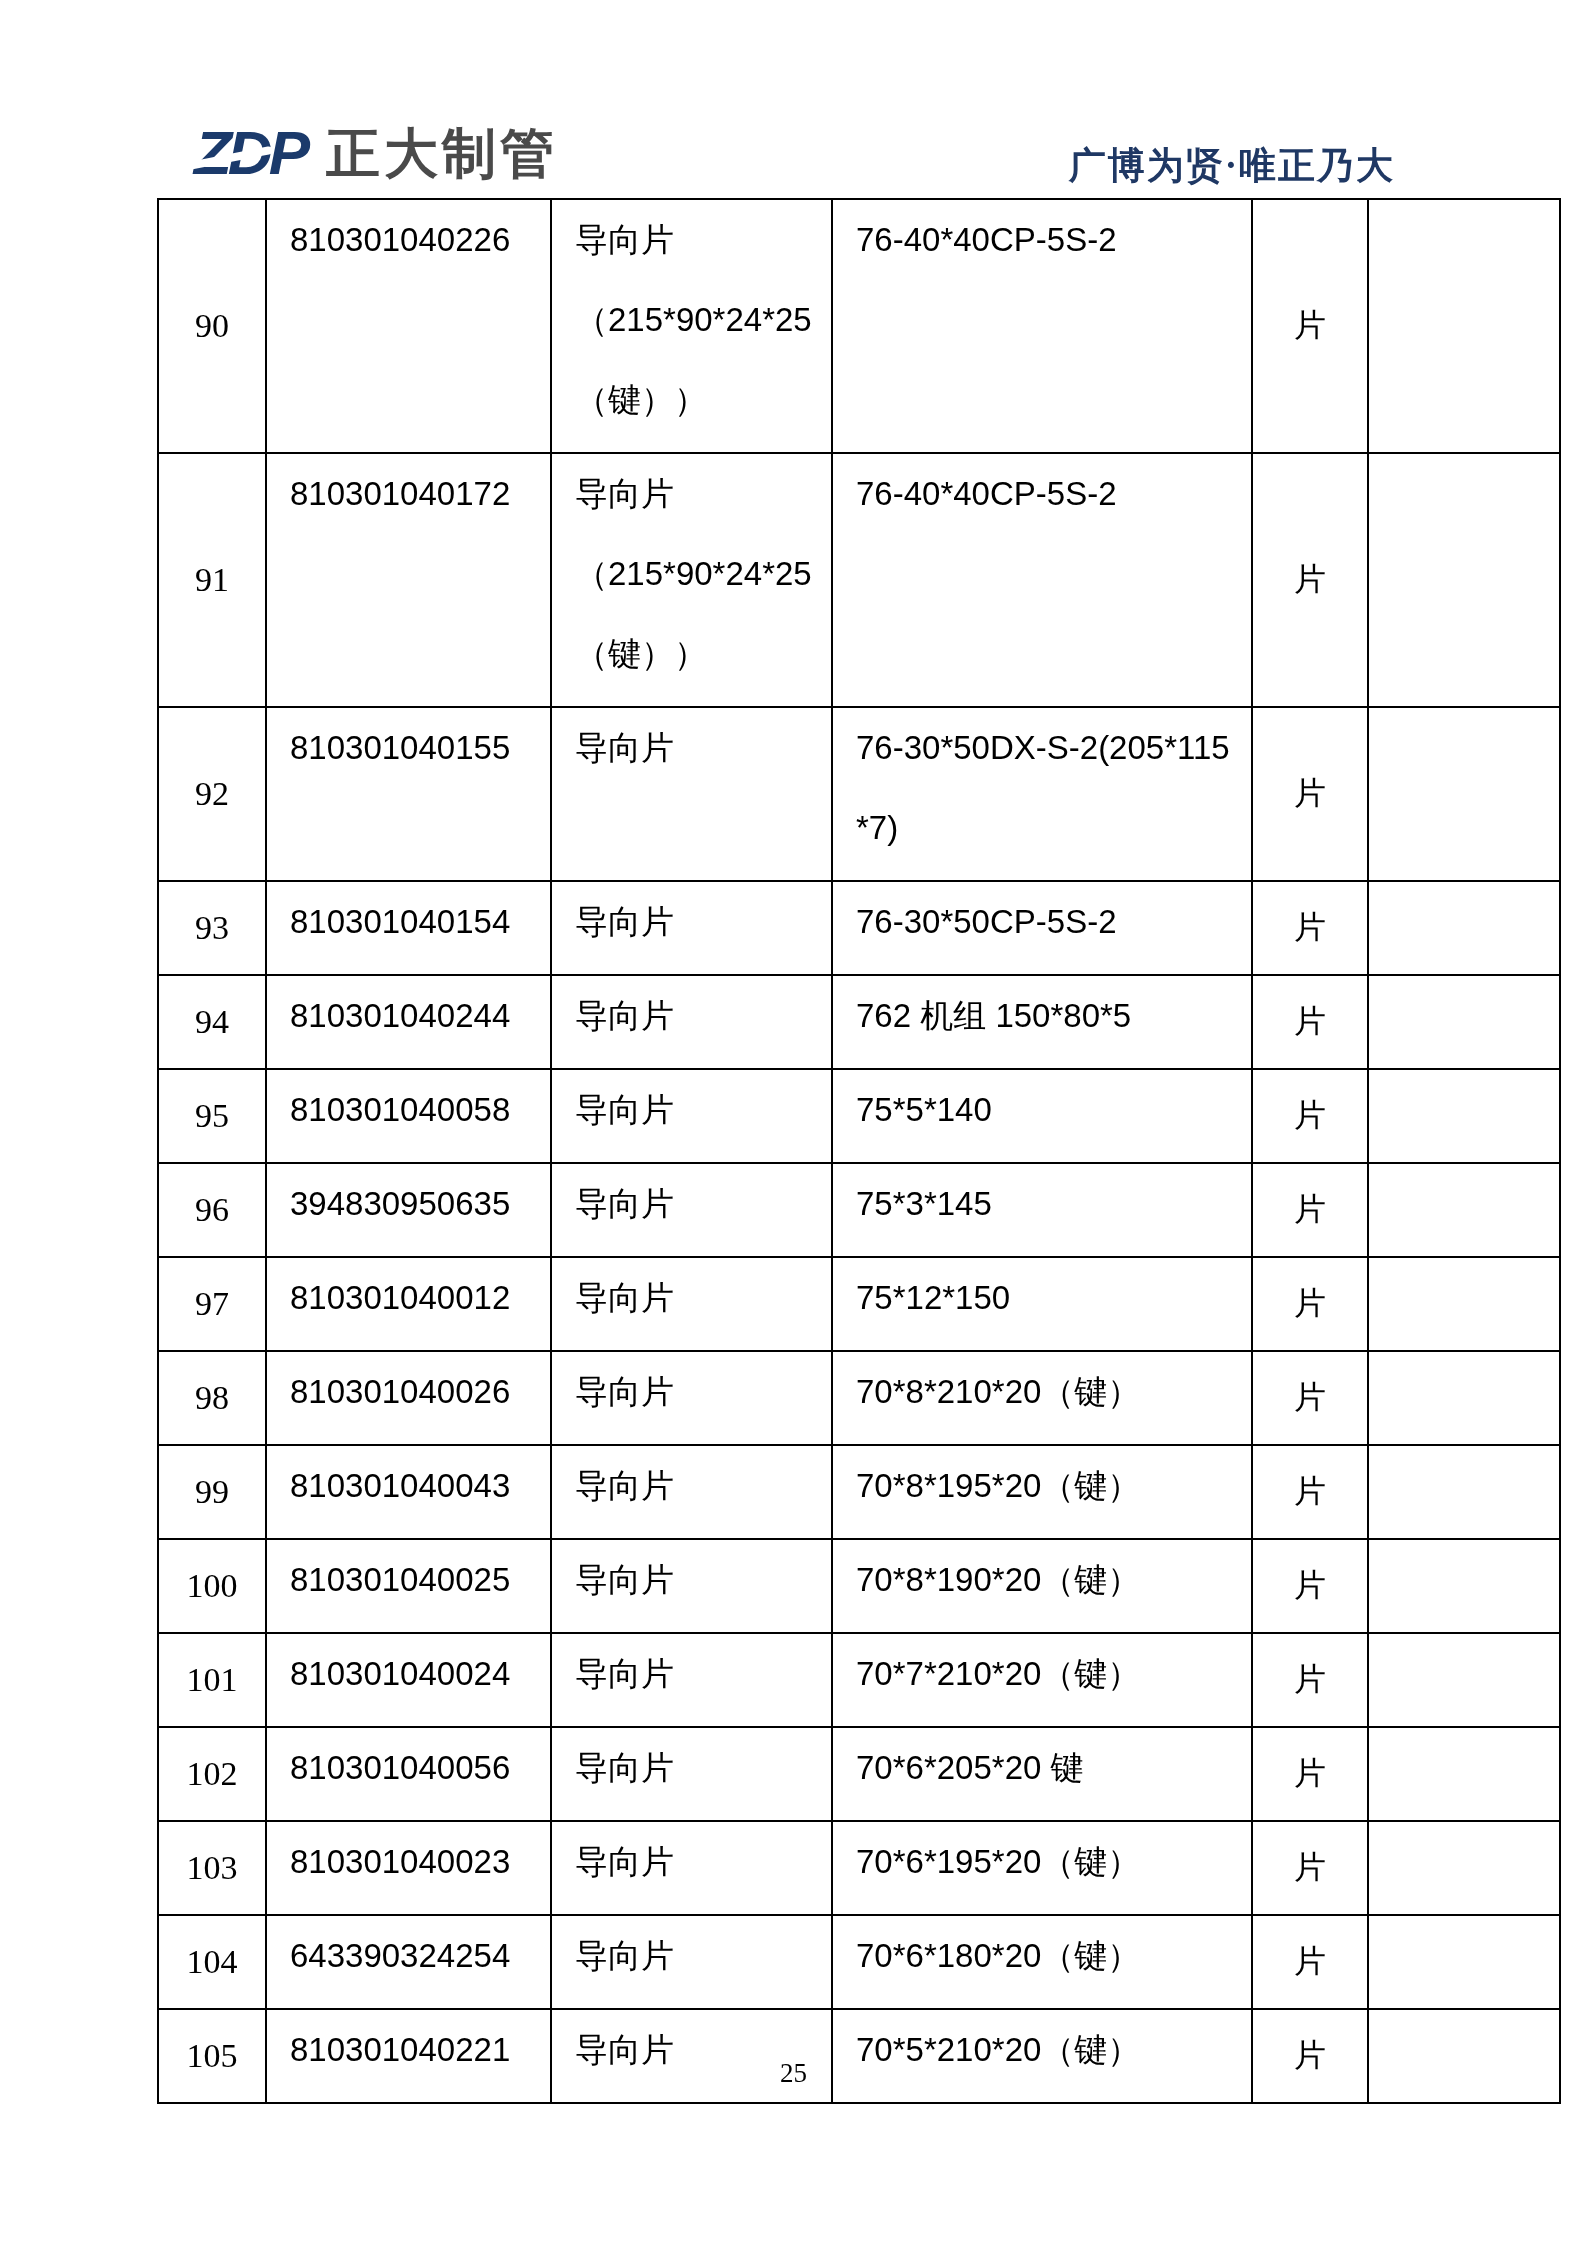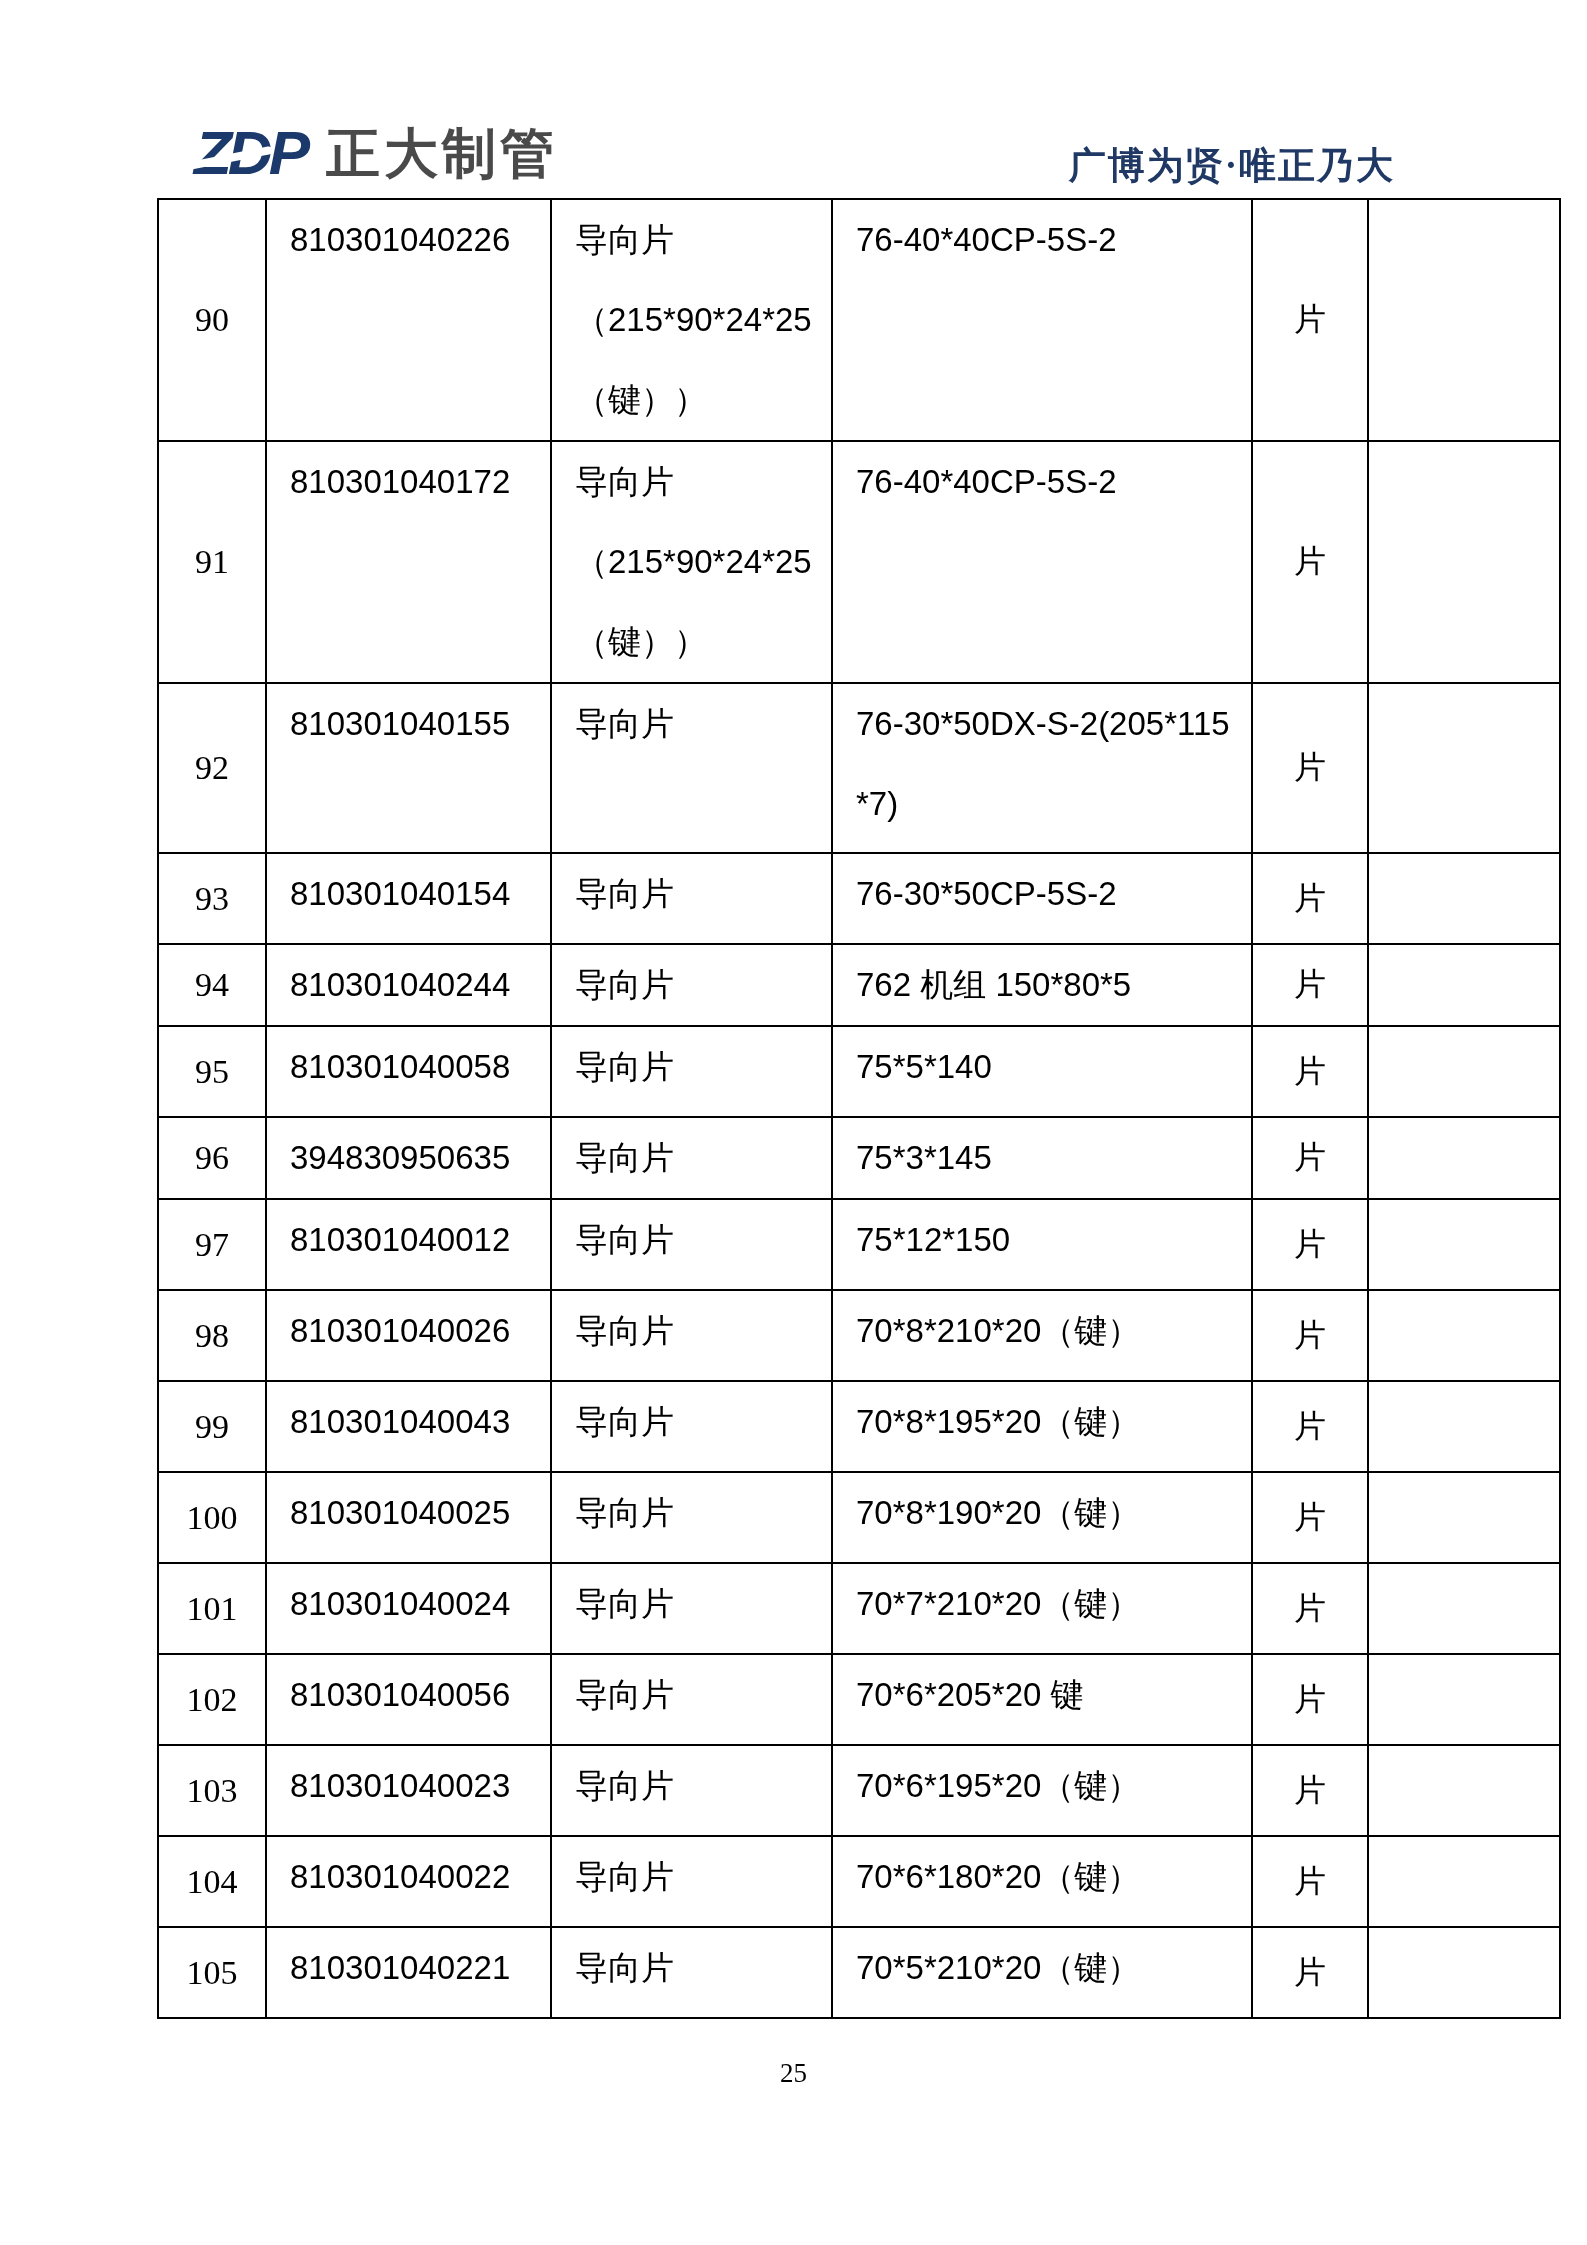--- a/index.html
+++ b/index.html
@@ -78,21 +78,21 @@
     overflow: hidden;
   }
   .c-no {
     text-align: center;
     vertical-align: middle;
     font-family: "Liberation Serif", serif;
     font-size: 34px;
   }
   .c-code, .c-name, .c-spec {
     vertical-align: top;
-    padding: 0 8px 0 23px;
+    padding: 0 8px 12px 23px;
     font-size: 33px;
     line-height: 80px;
     white-space: pre-line;
   }
   .c-unit {
     text-align: center;
     vertical-align: middle;
     font-family: "Liberation Serif", serif;
     font-size: 32px;
   }
@@ -243,21 +243,21 @@
         <tr style="height: 91px;">
       <td class="c-no">103</td>
       <td class="c-code">810301040023</td>
       <td class="c-name">导向片</td>
       <td class="c-spec">70*6*195*20（键）</td>
       <td class="c-unit">片</td>
       <td class="c-empty"></td>
     </tr>
         <tr style="height: 91px;">
       <td class="c-no">104</td>
-      <td class="c-code">810301040022</td>
+      <td class="c-code">643390324254</td>
       <td class="c-name">导向片</td>
       <td class="c-spec">70*6*180*20（键）</td>
       <td class="c-unit">片</td>
       <td class="c-empty"></td>
     </tr>
         <tr style="height: 91px;">
       <td class="c-no">105</td>
       <td class="c-code">810301040221</td>
       <td class="c-name">导向片</td>
       <td class="c-spec">70*5*210*20（键）</td>

